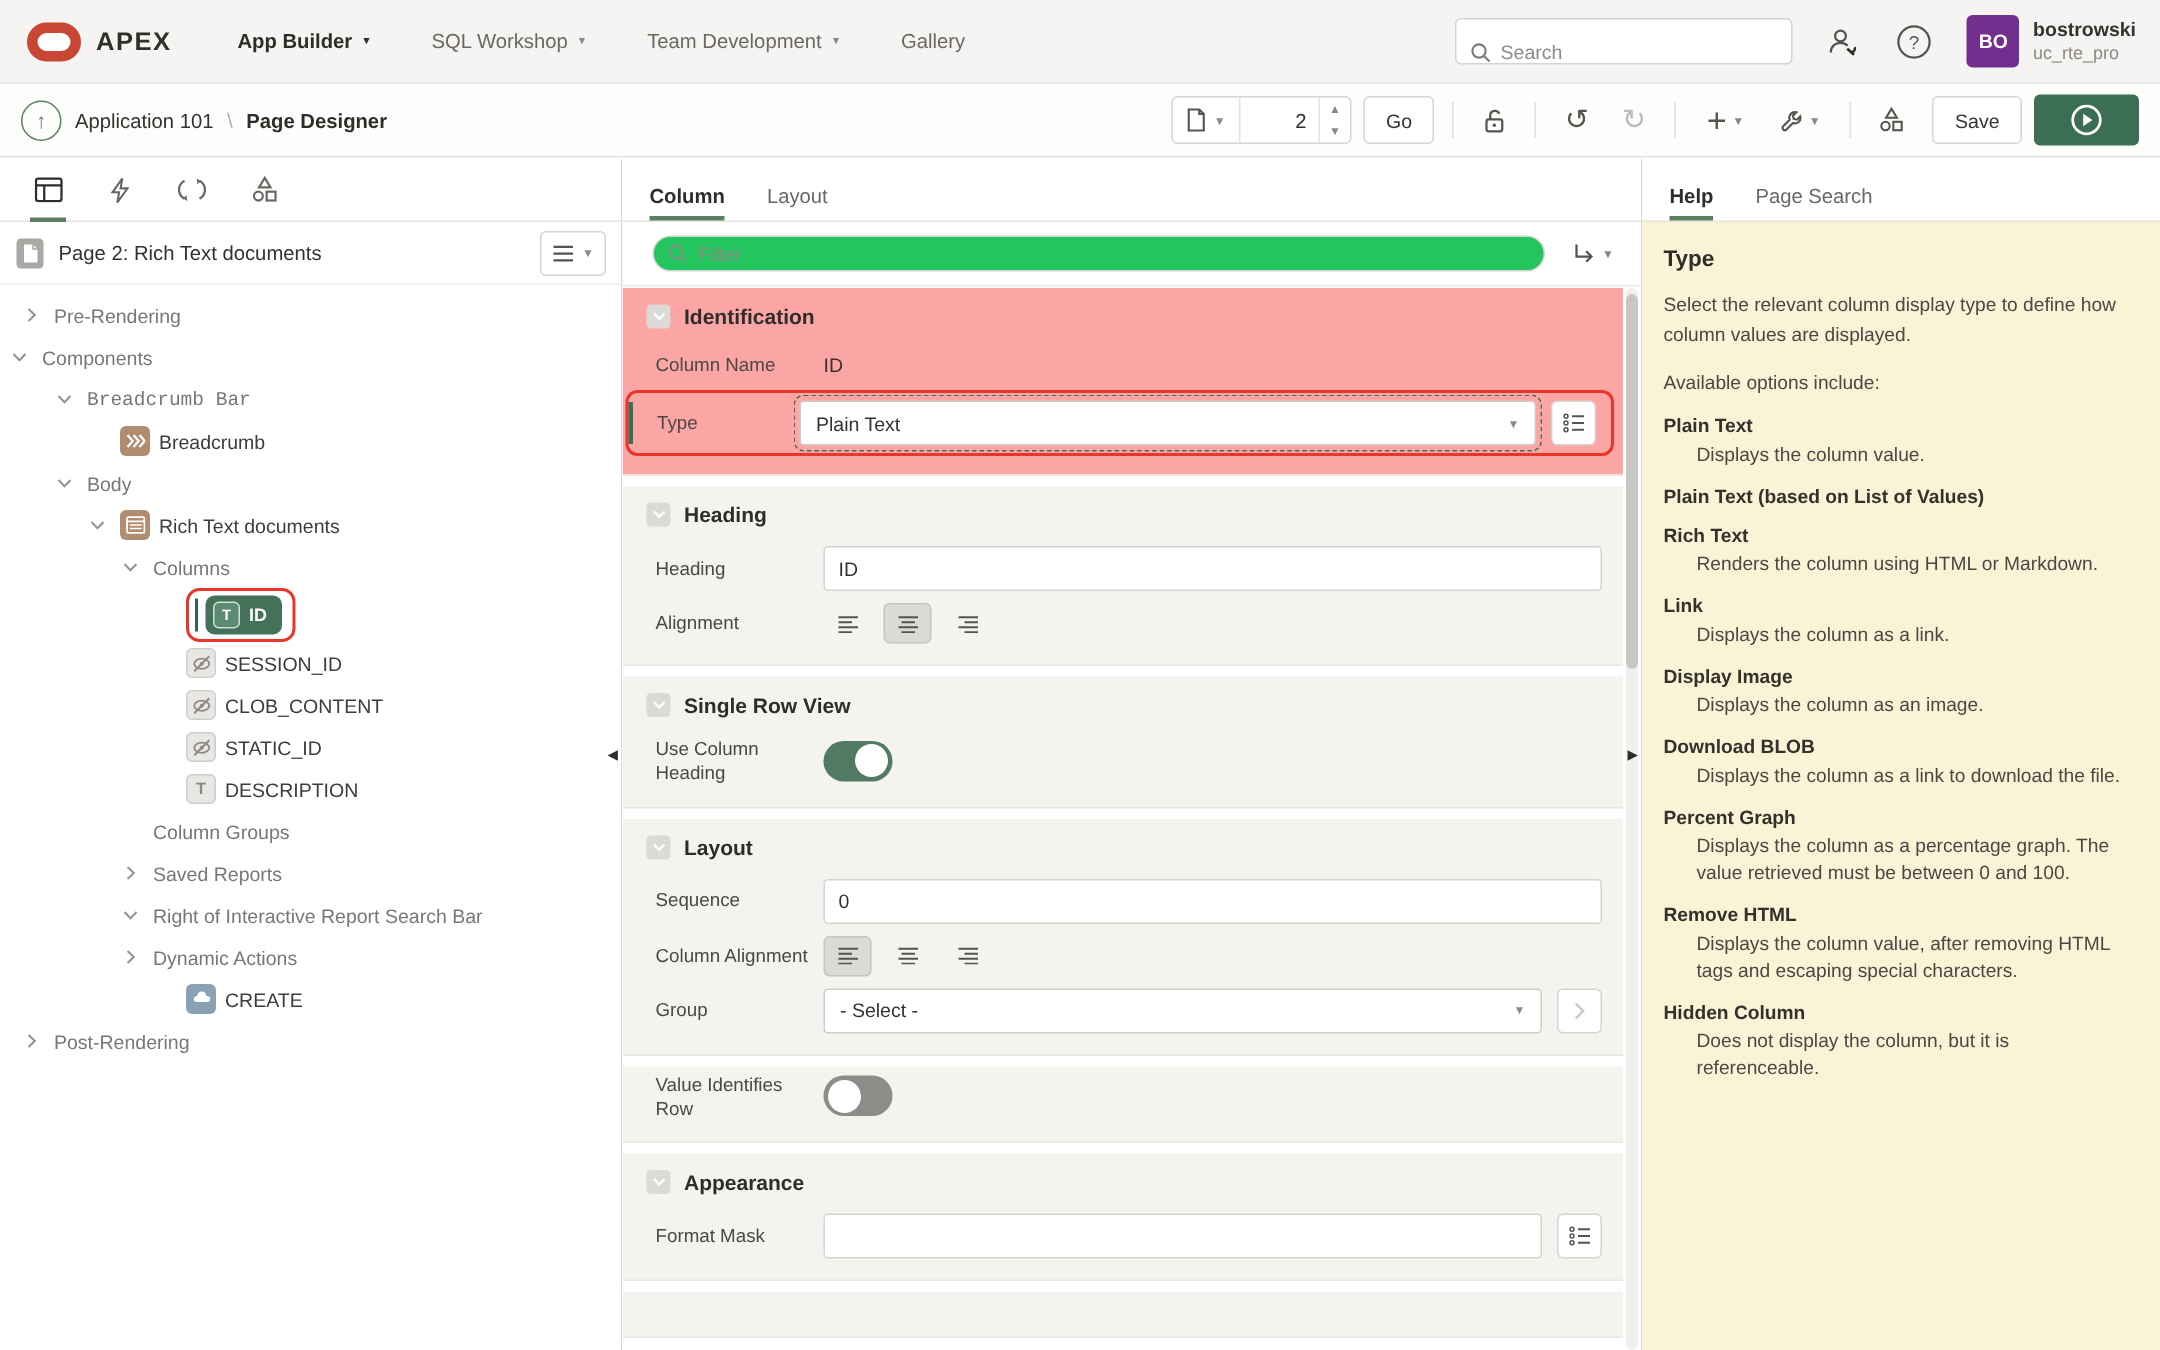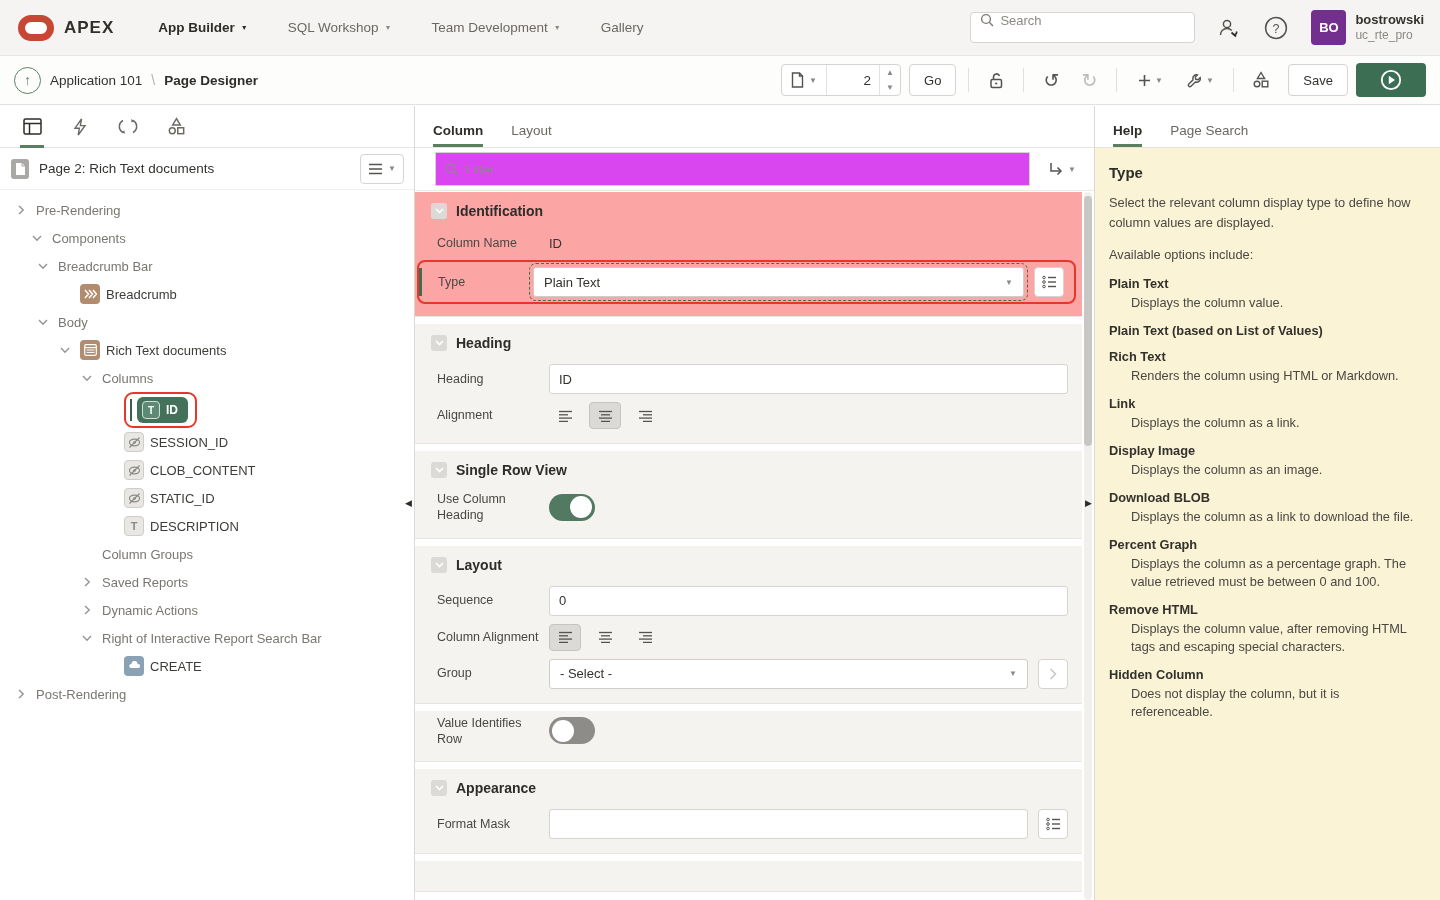--- a/index.html
+++ b/index.html
@@ -10,21 +10,21 @@
   
   .topbar { height:56px; background:#f5f4f2; display:flex; align-items:center; border-bottom:1px solid #e6e4e0; }
   .brand { display:flex; align-items:center; gap:10px; padding:0 26px 0 18px; }
   .logo-ring { width:36px; height:26px; border:7px solid #c74634; border-radius:13px; background:#fff; }
   .logo-text { font-size:17px; font-weight:bold; letter-spacing:1px; color:#312f2b; }
   .primary-nav { display:flex; align-items:center; gap:4px; }
   .nav-item { display:flex; align-items:center; gap:6px; padding:8px 18px; font-size:13.5px; color:#6b6863; cursor:pointer; }
   .nav-item.nav-strong span { color:#2f2d29; font-weight:bold; }
   .top-right { margin-left:auto; display:flex; align-items:center; gap:22px; padding-right:16px; }
   .search-box { width:225px; height:31px; background:#fff; border:1px solid #d6d4d0; border-radius:4px;
-    display:flex; align-items:flex-start; gap:6px; padding:0 9px; }
+    display:flex; align-items:flex-end; gap:6px; padding:0 9px; }
   .search-box input { border:none; outline:none; font-size:13px; width:170px; background:transparent; color:#3f3d39;
     font-family:"Liberation Sans", sans-serif; }
   .search-box input::placeholder { color:#8c8984; }
   .icon-btn { display:flex; align-items:center; justify-content:center; cursor:pointer; }
   .user { display:flex; align-items:center; gap:9px; }
   .avatar { width:35px; height:35px; border-radius:4px; background:#722f8e; color:#fff; font-size:13px; font-weight:bold;
     display:flex; align-items:center; justify-content:center; }
   .user-names { line-height:1.25; }
   .user-name { font-size:13px; font-weight:bold; color:#34322e; }
   .user-ws { font-size:12px; color:#8c8984; }
@@ -83,21 +83,21 @@
   .sel-pill { display:flex; align-items:center; gap:6px; background:#44715a; border-radius:6px; padding:4px 10px 4px 5px;
     color:#fff; font-weight:bold; font-size:12px; }
   .sel-pill .pi { width:18px; height:18px; border:1.5px solid #cfe0d4; border-radius:4px; background:#5d8a72;
     display:flex; align-items:center; justify-content:center; font-size:10px; font-weight:bold; color:#fff; }
   .collapse-arrow { position:absolute; font-size:9px; color:#2f2d29; top:392px; }
   .collapse-arrow.la { right:2px; }
   .collapse-arrow.ra { right:2px; }
 
   
   .filter-row { height:43px; display:flex; align-items:center; gap:10px; padding:0 10px 0 20px; border-bottom:1px solid #eceae6; }
-  .filter-box { flex:1; height:34px; border:1px solid #d6d4d0; border-radius:0; background:#d946ef;
+  .filter-box { flex:1; height:24px; border:1px solid #d6d4d0; border-radius:12px; background:#22c55e;
     display:flex; align-items:center; gap:7px; padding:0 9px; }
   .filter-box input { border:none; outline:none; background:transparent; font-size:13px; width:100%; color:#3f3d39;
     font-family:"Liberation Sans", sans-serif; }
   .filter-box input::placeholder { color:#8c8984; }
   .goto-btn { display:flex; align-items:center; gap:4px; padding:0 8px; cursor:pointer; }
   .props { position:absolute; top:86px; left:0; right:12px; bottom:0; overflow:hidden; background:#fff; }
   .sect { background:#f4f3f0; border-bottom:1px solid #e8e6e2; margin-bottom:7px; padding-bottom:10px; }
   .sect.greenish { background:#fca5a5; }
   .sect-head { display:flex; align-items:center; gap:9px; padding:11px 16px 9px; }
   .sect-chev { width:16px; height:16px; background:#dcdad6; border-radius:3px; display:flex; align-items:center; justify-content:center; }
@@ -309,29 +309,29 @@
       </div>
       <div class="tree" id="tree">
           <div class="tree-row" style="padding-left: 12px;">
             <span class="tw">
               <svg width="10" height="10" viewBox="0 0 10 10" style="transform:rotate(0deg)">
                 <path d="M3 1 L7.2 5 L3 9" fill="none" stroke="#97948f" stroke-width="1.4"></path>
               </svg>
             </span>
             <span class="tlabel">Pre-Rendering</span>
           </div>
-          <div class="tree-row" style="padding-left: 28px;">
+          <div class="tree-row" style="padding-left: 4px;">
             <span class="tw">
               <svg width="10" height="10" viewBox="0 0 10 10" style="transform:rotate(90deg)">
                 <path d="M3 1 L7.2 5 L3 9" fill="none" stroke="#97948f" stroke-width="1.4"></path>
               </svg>
             </span>
             <span class="tlabel">Components</span>
           </div>
-          <div class="tree-row" style="padding-left: 34px;">
+          <div class="tree-row" style="padding-left: 34px; font-family: Liberation Mono, monospace;">
             <span class="tw">
               <svg width="10" height="10" viewBox="0 0 10 10" style="transform:rotate(90deg)">
                 <path d="M3 1 L7.2 5 L3 9" fill="none" stroke="#97948f" stroke-width="1.4"></path>
               </svg>
             </span>
             <span class="tlabel">Breadcrumb Bar</span>
           </div>
           <div class="tree-row strong" style="padding-left: 56px;">
             <span class="tw"></span>
             <span class="node-icon ni-tan">
@@ -428,33 +428,33 @@
           <div class="tree-row" style="padding-left: 78px;">
             <span class="tw">
               <svg width="10" height="10" viewBox="0 0 10 10" style="transform:rotate(0deg)">
                 <path d="M3 1 L7.2 5 L3 9" fill="none" stroke="#97948f" stroke-width="1.4"></path>
               </svg>
             </span>
             <span class="tlabel">Saved Reports</span>
           </div>
           <div class="tree-row" style="padding-left: 78px;">
             <span class="tw">
+              <svg width="10" height="10" viewBox="0 0 10 10" style="transform:rotate(90deg)">
+                <path d="M3 1 L7.2 5 L3 9" fill="none" stroke="#97948f" stroke-width="1.4"></path>
+              </svg>
+            </span>
+            <span class="tlabel">Right of Interactive Report Search Bar</span>
+          </div>
+          <div class="tree-row" style="padding-left: 78px;">
+            <span class="tw">
               <svg width="10" height="10" viewBox="0 0 10 10" style="transform:rotate(0deg)">
                 <path d="M3 1 L7.2 5 L3 9" fill="none" stroke="#97948f" stroke-width="1.4"></path>
               </svg>
             </span>
             <span class="tlabel">Dynamic Actions</span>
-          </div>
-          <div class="tree-row" style="padding-left: 78px;">
-            <span class="tw">
-              <svg width="10" height="10" viewBox="0 0 10 10" style="transform:rotate(90deg)">
-                <path d="M3 1 L7.2 5 L3 9" fill="none" stroke="#97948f" stroke-width="1.4"></path>
-              </svg>
-            </span>
-            <span class="tlabel">Right of Interactive Report Search Bar</span>
           </div>
           <div class="tree-row strong" style="padding-left: 100px;">
             <span class="tw"></span>
             <span class="node-icon ni-blue">
               <svg width="13" height="12" viewBox="0 0 13 12">
                 <path d="M3.5 4 a3 3 0 0 1 6 0 h.6 a2 2 0 1 1 0 4 h-7.2 a2 2 0 1 1 .6-4z" fill="#fff"></path>
               </svg>
             </span>
             <span class="tlabel">CREATE</span>
           </div>

